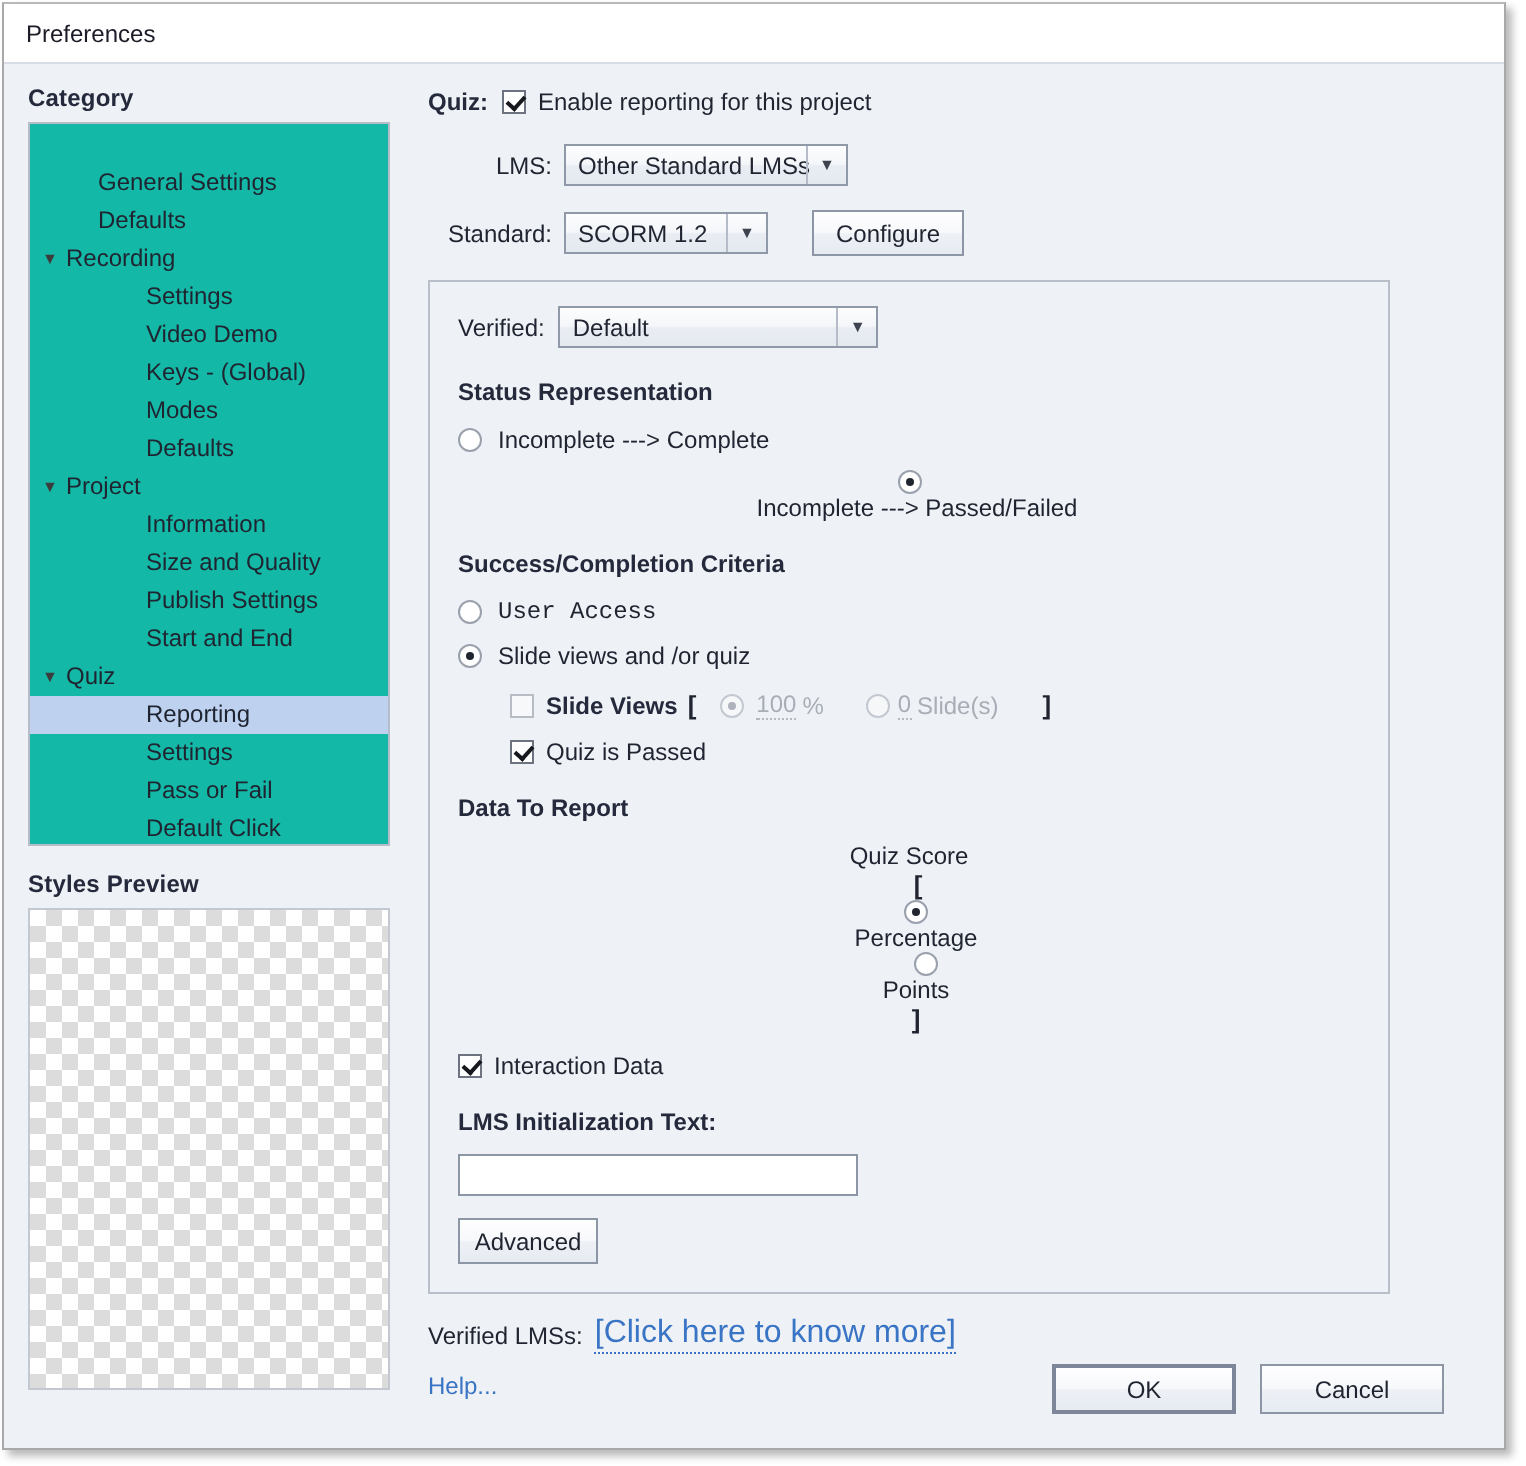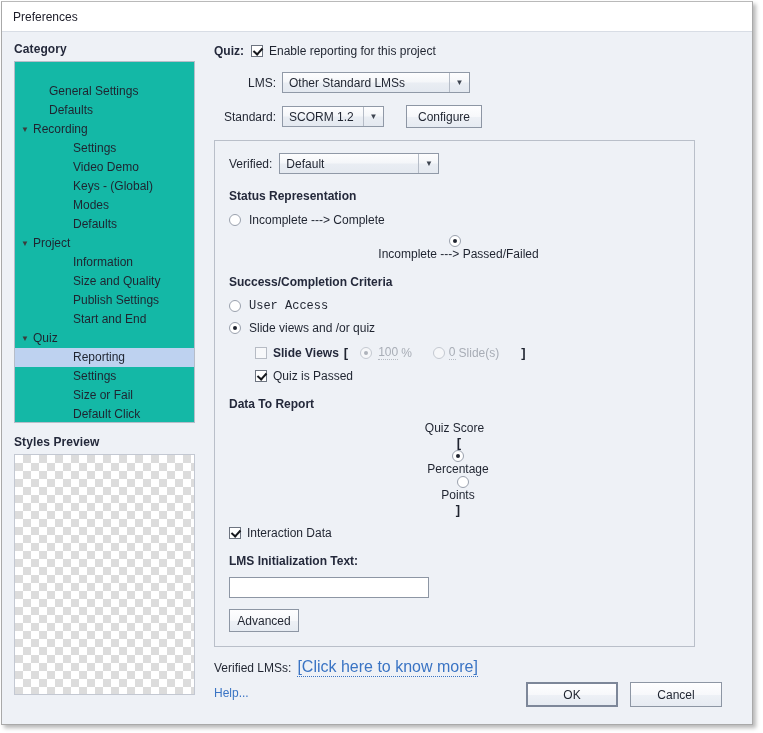--- a/index.html
+++ b/index.html
@@ -329,21 +329,21 @@
           <div class="tree-item selected">
             <span class="tree-twisty"></span>
             <span class="tree-label tree-indent-2">Reporting</span>
           </div>
           <div class="tree-item">
             <span class="tree-twisty"></span>
             <span class="tree-label tree-indent-2">Settings</span>
           </div>
           <div class="tree-item">
             <span class="tree-twisty"></span>
-            <span class="tree-label tree-indent-2">Size or Fail</span>
+            <span class="tree-label tree-indent-2">Pass or Fail</span>
           </div>
           <div class="tree-item">
             <span class="tree-twisty"></span>
             <span class="tree-label tree-indent-2">Default Click</span>
           </div>
         </div>
 
       <div id="styles-preview-wrap">
         <div class="section-label">Styles Preview</div>
         <div id="styles-preview-box"></div>
@@ -353,21 +353,21 @@
     <div id="right-pane">
 
       <div class="row" style="height:18px;">
         <span class="lbl-bold">Quiz:</span>
         <span class="cbox checked" style="margin-left:7px;"></span>
         <span class="lbl" style="margin-left:6px;">Enable reporting for this project</span>
       </div>
 
       <div class="row" style="margin-top:12px;">
         <span class="lbl" style="width:62px; text-align:right;">LMS:</span>
-        <span class="dropdown" style="margin-left:6px; width:188px;">
+        <span class="dropdown" style="margin-left:6px; width:142px;">
           <span>Other Standard LMSs</span>
           <span class="dd-arrow">▼</span>
         </span>
       </div>
 
       <div class="row" style="margin-top:12px;">
         <span class="lbl" style="width:62px; text-align:right;">Standard:</span>
         <span class="dropdown" style="margin-left:6px; width:102px;">
           <span>SCORM 1.2</span>
           <span class="dd-arrow">▼</span>

